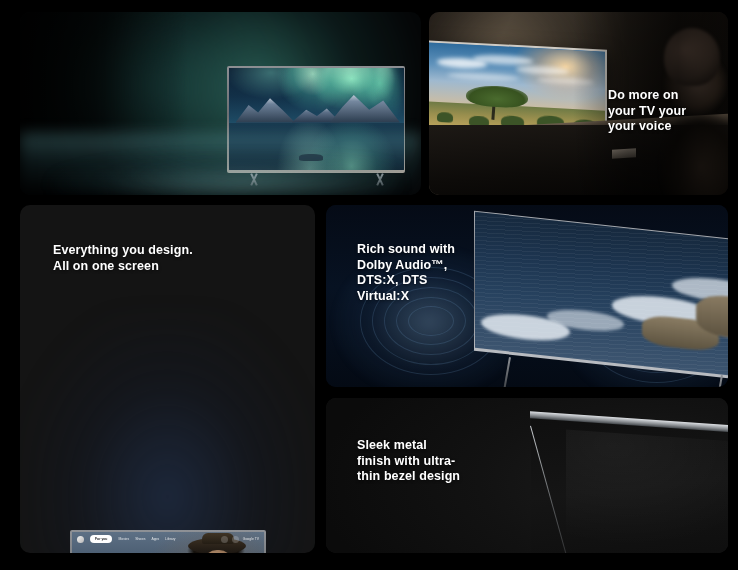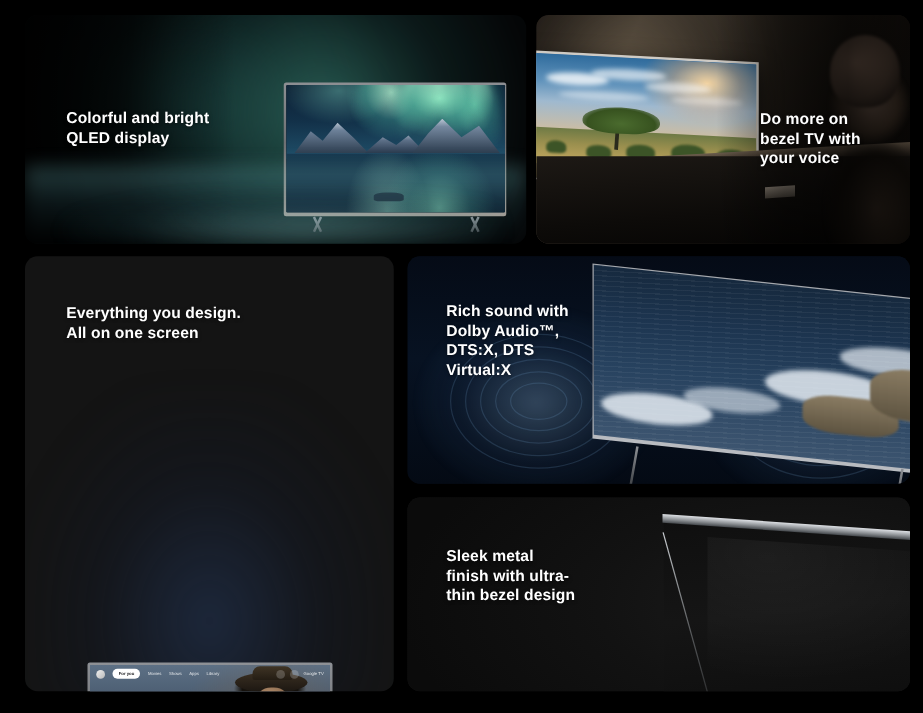--- a/index.html
+++ b/index.html
@@ -363,22 +363,20 @@
       </div>
       <div class="stand-r">
         <div class="leg" style="left:12px;top:0;width:2px;height:13px;transform:rotate(26deg);"></div>
         <div class="leg" style="left:12px;top:0;width:2px;height:13px;transform:rotate(-26deg);"></div>
       </div>
     </div>
 
     <div class="qled-floor"></div>
     <div class="qled-floor2"></div>
 
-    <div class="headline" style="left:33px;top:75px;">Colorful and bright
-QLED display</div>
   </div>
 
   <div class="panel" id="panel-voice">
     <div class="room-wall"></div>
     <div class="room-wall-glow"></div>
 
     <div class="tv-wall">
       <div class="frame"></div>
       <div class="scr">
         <div class="sav-sky"></div>
@@ -399,21 +397,21 @@
     </div>
 
     <div class="room-ledge"></div>
     <div class="room-lower"></div>
     <div class="books"></div>
     <div class="person"></div>
     <div class="person-head"></div>
     <div class="voice-dark"></div>
 
     <div class="headline" style="left:179px;top:76px;">Do more on
-bezel TV with
+your TV your
 your voice</div>
   </div>
 
   <div class="panel" id="panel-stream">
     <div class="stream-glow"></div>
 
     <div class="headline" style="left:33px;top:38px;">Everything you design.
 All on one screen</div>
 
     <div class="tv-stream">

